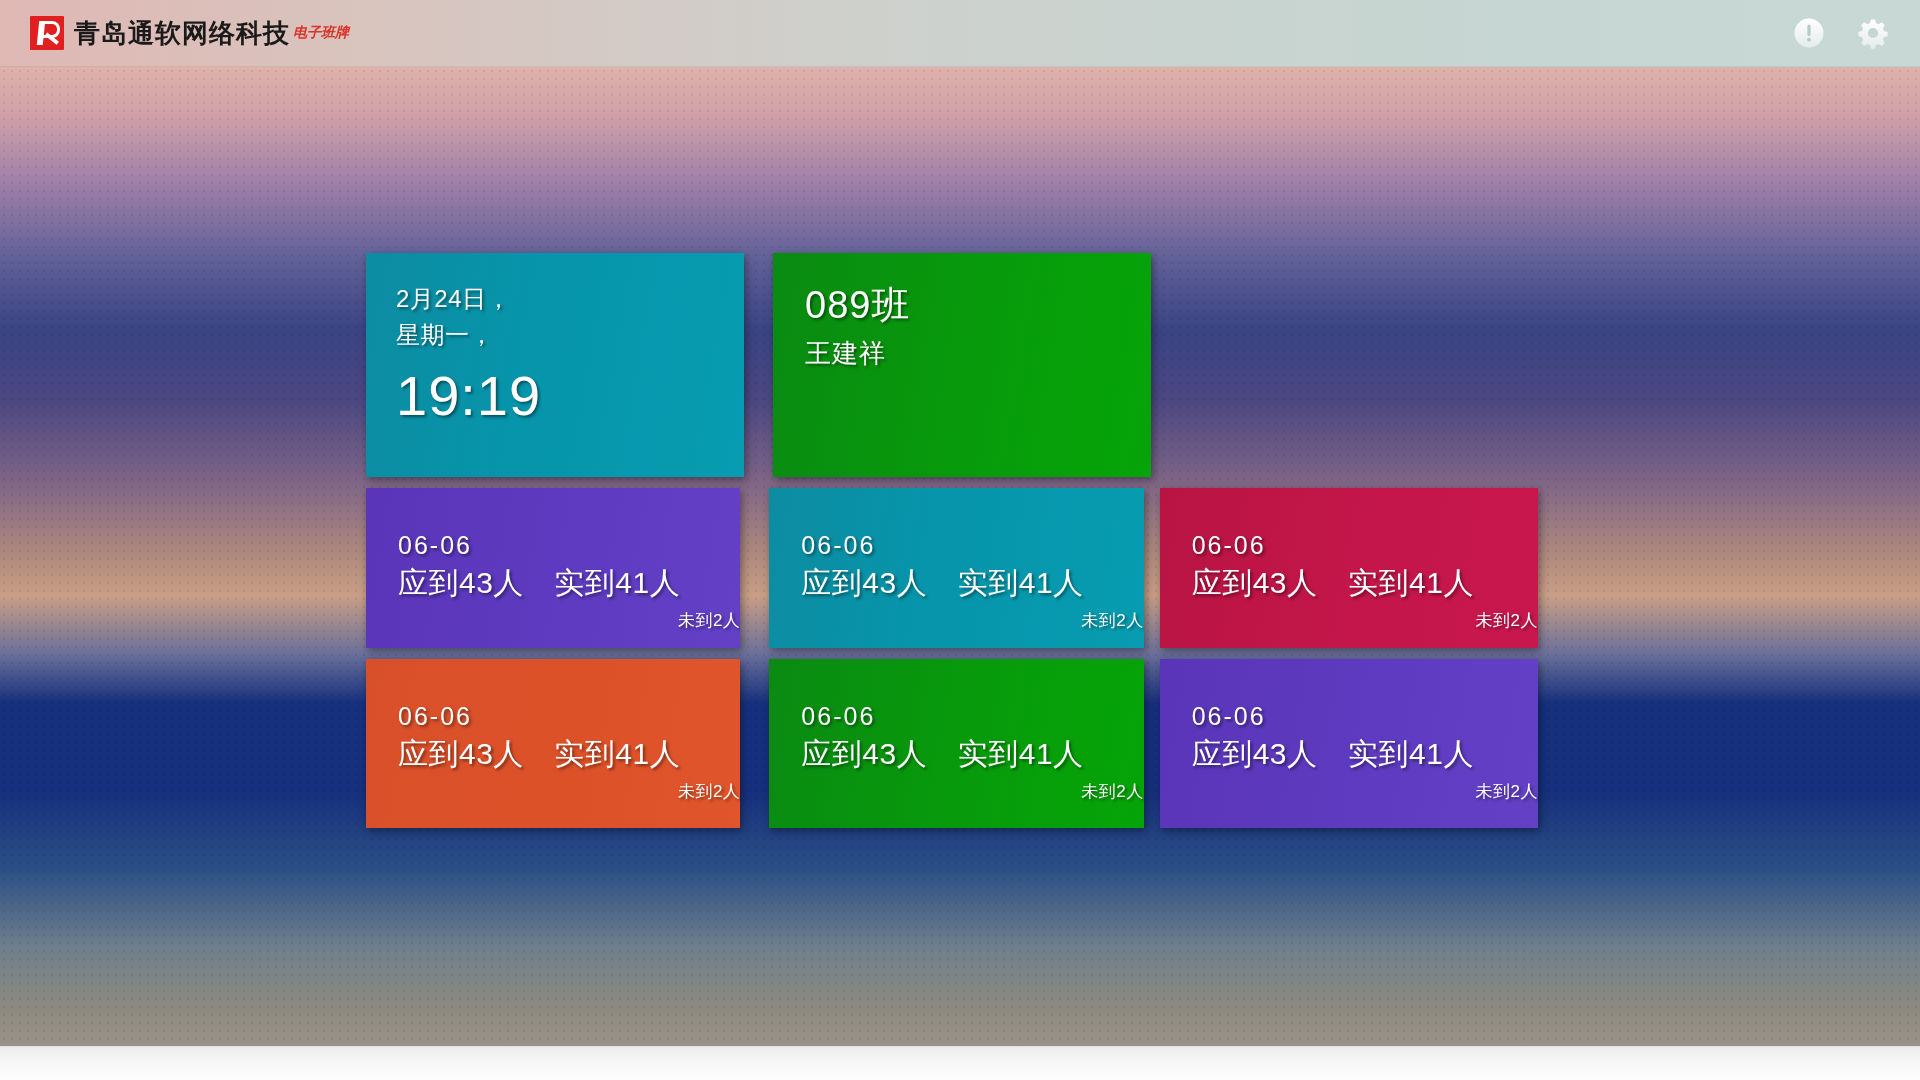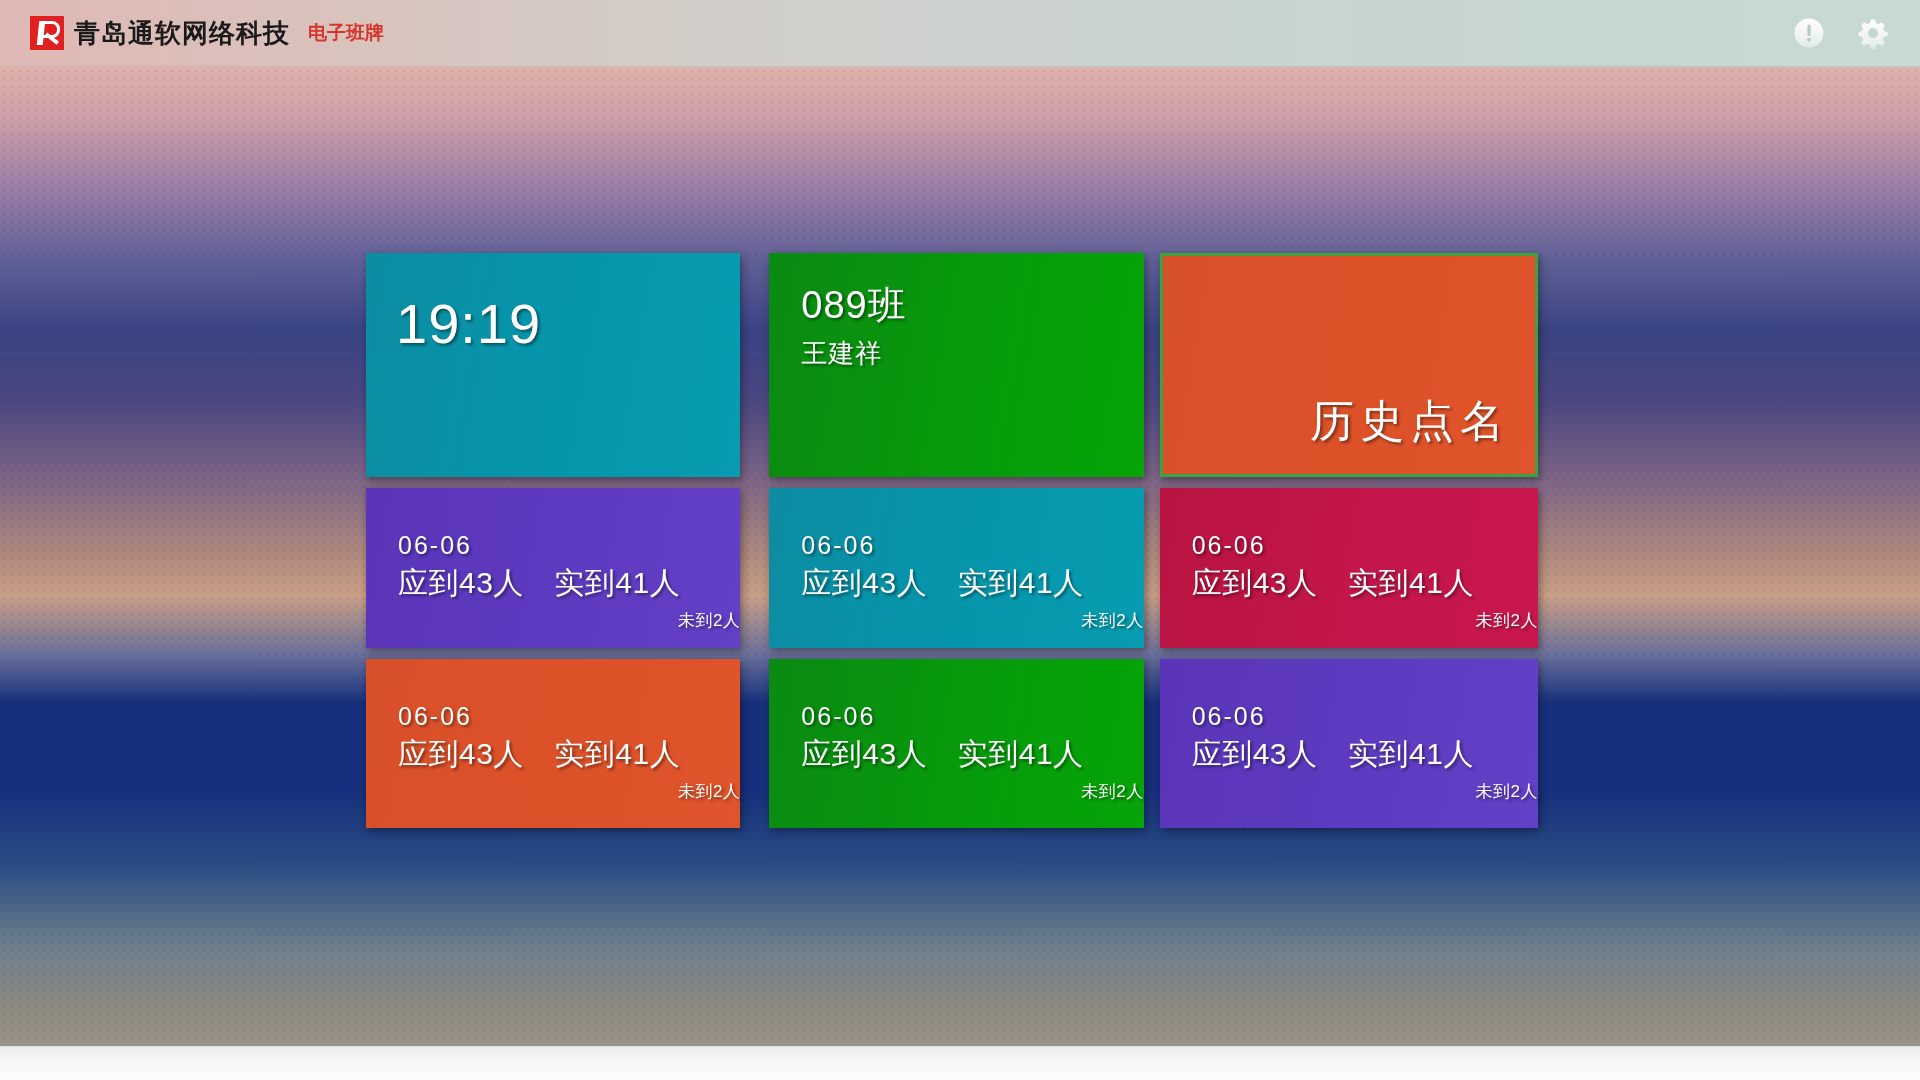--- a/index.html
+++ b/index.html
@@ -40,22 +40,22 @@
   }
   .logo-slash {
     position:absolute; left:16px; top:16px; width:15px; height:4px;
     background:#fff; transform:rotate(38deg); transform-origin:left center;
   }
   .brand-name {
     font-size:26px; font-weight:bold; color:#1a1a1a; letter-spacing:1px;
     white-space:nowrap;
   }
   .brand-sub {
-    font-size:19px; font-weight:bold; color:#d8342a;
-    margin-left:18px; white-space:nowrap;
+    font-size:14px; font-style:italic; font-weight:bold; color:#d8342a;
+    margin-left:3px; white-space:nowrap;
   }
   #header-actions {
     margin-left:auto; margin-right:28px; display:flex; align-items:center; gap:26px;
   }
   .hdr-icon { width:38px; height:38px; display:block; cursor:pointer; }
 
   
   #bg {
     position:absolute; left:0; top:67px; width:1920px; height:979px;
     background:
@@ -190,39 +190,36 @@
     <div id="bg-dots"></div>
   </div>
 
   <div id="grid">
 
     <div class="row" id="row1">
 
       <div class="tile c1 fill-teal">
         <div class="tile-inner datetime-inner">
           <div class="datetile txt-shadow">
+            <div class="dt-line">2月24日，</div>
+            <div class="dt-line">星期一，</div>
             <div class="dt-clock">19:19</div>
           </div>
         </div>
       </div>
 
       <div class="tile c2 fill-green">
         <div class="tile-inner">
           <div class="classtile txt-shadow">
             <div class="cls-line1">089班</div>
             <div class="cls-line2">王建祥</div>
           </div>
         </div>
       </div>
 
-      <div class="tile c3 fill-orange sel">
-        <div class="tile-inner historytile">
-          <div class="hist-label txt-shadow">历史点名</div>
-        </div>
-      </div>
     </div>
 
     <div class="row" id="row2">
 
       <div class="tile c1 fill-purple">
         <div class="tile-inner">
           <div class="attend txt-shadow">
             <div class="at-date">06-06</div>
             <div class="at-main">应到43人　实到41人</div>
             <div class="at-sub">未到2人</div>

